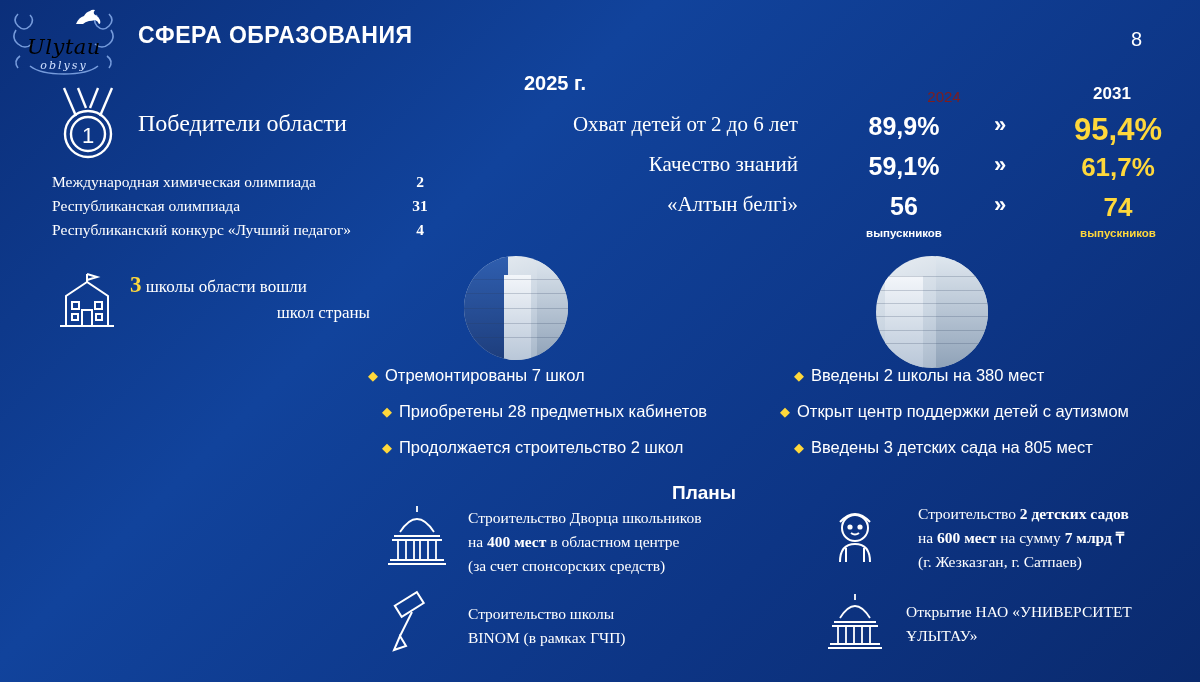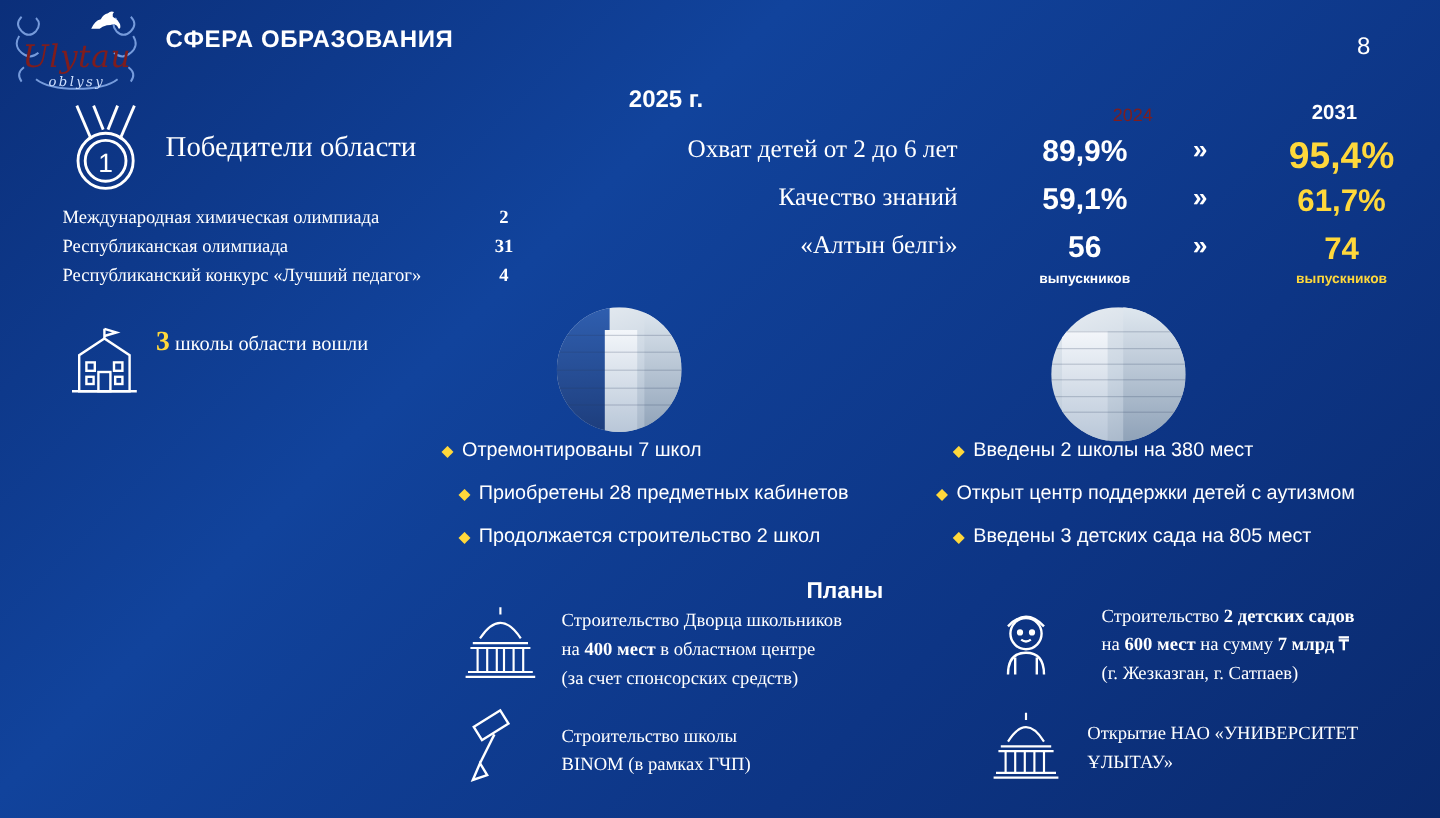--- a/index.html
+++ b/index.html
@@ -23,33 +23,33 @@
   }
   .logo-orn {
     position: absolute; left: 0; top: 0; width: 112px; height: 72px;
     opacity: .85;
   }
   .logo-text {
     position: relative; z-index: 2; text-align: center; line-height: 1;
   }
   .logo-title {
     font-family: "DejaVu Serif", serif; font-style: italic;
-    font-size: 26px; color: #7f1d1d; letter-spacing: .5px; margin-top: 28px;
+    font-size: 21px; color: #000000; letter-spacing: .5px; margin-top: 28px;
   }
   .logo-sub {
     font-family: "DejaVu Serif", serif; font-style: italic;
     font-size: 11px; color: #cfe0ff; letter-spacing: 2px; margin-top: 2px;
   }
   .horse {
     position: absolute; right: 16px; top: 4px; width: 30px; height: 18px;
   }
   .page-title {
     position: absolute; left: 138px; top: 22px;
     font-family: "Liberation Sans", sans-serif;
-    font-weight: bold; font-size: 20px; letter-spacing: .5px; color: #ffffff;
+    font-weight: bold; font-size: 23px; letter-spacing: .5px; color: #ffffff;
   }
   .page-num {
     position: absolute; right: 58px; top: 28px;
     font-family: "Liberation Sans", sans-serif;
     font-size: 20px; color: #ffffff;
   }
 
   
   .medal {
     position: absolute; left: 52px; top: 86px; width: 72px; height: 76px;
@@ -251,20 +251,21 @@
     <rect x="20" y="46" width="6" height="6"></rect>
     <rect x="44" y="46" width="6" height="6"></rect>
     <path d="M8 58 L62 58"></path>
   </g>
 </svg>
 <div class="rating-text">
   <div class="first-line">
     <span class="num">3</span>
     <span>школы области вошли</span>
   </div>
+  <div>школ страны</div>
 </div>
 
 <div class="year-label">2025 г.</div>
 <div class="col-year-2024">2024</div>
 <div class="col-year-2025">2031</div>
 
 <div class="stat-row" id="stat0">
   <div class="name">Охват детей от 2 до 6 лет</div>
   <div class="v2024">89,9%</div>
   <div class="arrows">»</div>

